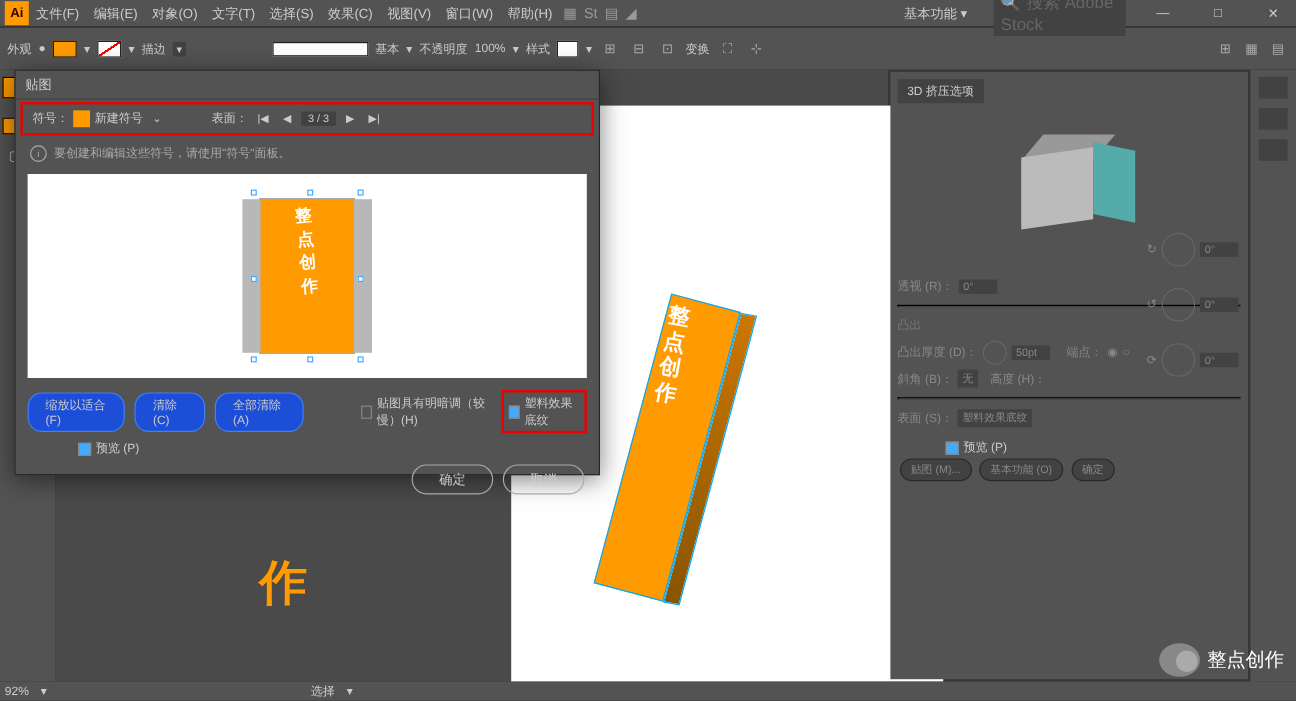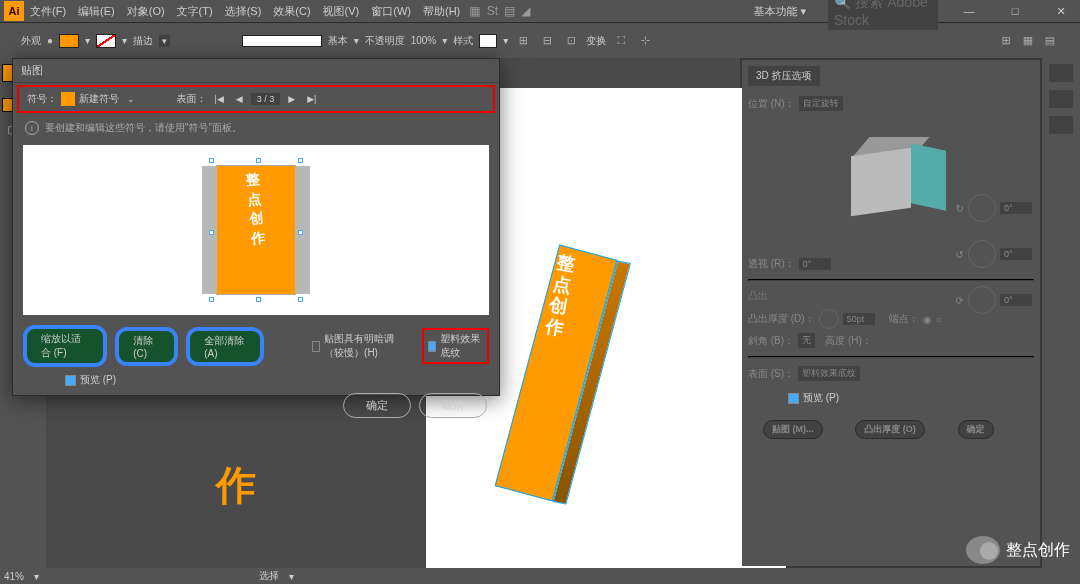--- a/index.html
+++ b/index.html
@@ -4,21 +4,21 @@
   <style>
     * { margin: 0; padding: 0; box-sizing: border-box; font-family: "Microsoft YaHei", sans-serif; }
     body { width: 1080px; height: 584px; background: #323232; overflow: hidden; position: relative; }
     .top-bar { height: 22px; background: #535353; display: flex; align-items: center; padding: 0 4px; }
     .ai-logo { width: 20px; height: 20px; background: #ff9a00; color: #330000; font-weight:bold; font-size: 11px; display:flex; align-items:center; justify-content:center; }
     .menu-item { color: #ccc; font-size: 11px; padding: 0 6px; cursor: pointer; }
     .top-right { margin-left: auto; display: flex; align-items: center; gap: 16px; }
     .top-icon { color: #999; font-size: 12px; padding: 0 3px; cursor: pointer; }
     .search-box { background: #424242; color: #666; font-size: 14px; padding: 2px 6px; width: 110px; }
     .window-btn { color: #ccc; width: 30px; text-align:center; cursor:pointer; font-size:11px;}
-    .control-bar { height: 36px; background: #535353; display: flex; align-items: center; padding: 0 21px; gap: 6px; border-top:1px solid #2a2a2a;}
+    .control-bar { height: 36px; background: #535353; display: flex; align-items: center; padding: 0 6px; gap: 6px; border-top:1px solid #2a2a2a;}
     .ctrl-label { color: #ccc; font-size: 10px; }
     .color-swatch { width: 20px; height: 14px; background: #ff9a00; border:1px solid #222; }
     .color-swatch2 { width: 20px; height: 14px; background: linear-gradient(to bottom right, transparent 45%, red 45%, red 55%, transparent 55%), #fff; border:1px solid #222;}
     .dropdown-small { background: #424242; color: #ccc; font-size:9px; padding:1px 3px; }
     .stroke-preview { width: 80px; height: 12px; background:#fff; border:1px solid #222;}
     .swatch-white { width:18px; height:14px; background:#fff; border:1px solid #222;}
     .icon-btn { width:18px; height:18px; color:#aaa; font-size:11px; display:flex; align-items:center; justify-content:center; cursor:pointer; }
     .main-area { position:absolute; top:58px; left:0; right:0; bottom:16px; display:flex; }
     .toolbox { width: 46px; background:#535353; padding:2px; }
     .tool { width:20px; height:20px; margin:1px; display:inline-flex; align-items:center; justify-content:center; color:#ccc; font-size:11px; cursor:pointer; }
@@ -35,42 +35,42 @@
     .panel-3d { flex:1; background:#535353; margin:2px; padding:6px; color:#888; font-size:10px; position:relative; }
     .panel-tab { background:#424242; padding:3px 8px; color:#ccc; font-size:10px; display:inline-block; }
     .section-label { color:#777; font-size:10px; margin:6px 0; }
     .cube-preview { width: 100px; height:100px; margin:10px auto; position:relative; }
     .cube-front { position:absolute; width:60px; height:60px; background:#bbb; left:10px; top:25px; transform:skewY(-8deg);}
     .cube-side { position:absolute; width:35px; height:60px; background:#5aa; left:70px; top:20px; transform:skewY(12deg);}
     .cube-top { position:absolute; width:60px; height:20px; background:#999; left:20px; top:10px; transform:skewX(-40deg);}
     .dial { width:28px; height:28px; border:1px solid #666; border-radius:50%; display:inline-block; vertical-align:middle;}
     .slider-row { display:flex; align-items:center; gap:4px; margin:4px 0;}
     .val-box { background:#424242; padding:1px 4px; color:#888; font-size:9px; width:32px;}
-    .panel-btn { background:#424242; border:1px solid #2a2a2a; padding:2px 8px; color:#888; font-size:9px; display:inline-block; margin:15px; border-radius:10px;font-weight:bold;}
+    .panel-btn { background:#424242; border:1px solid #2a2a2a; padding:2px 8px; color:#888; font-size:9px; display:inline-block; margin:2px; border-radius:10px;}
     .collapsed-panels { width: 38px; background:#535353; display:flex; flex-direction:column; align-items:center; gap:8px; padding-top:6px;}
     .mini-panel-icon { width:24px; height:18px; background:#424242; }
     
     
     .dialog { position:absolute; left:12px; top:58px; width:488px; height:338px; background:#535353; border:1px solid #2a2a2a; box-shadow:0 4px 20px rgba(0,0,0,0.5); z-index:100;}
     .dialog-title { color:#ccc; font-size:11px; padding:4px 8px; border-bottom:1px solid #424242;}
     .symbol-row { display:flex; align-items:center; padding:4px 8px; gap:4px; border:2px solid #e00; margin:2px 4px; height:28px;}
     .sym-label { color:#ccc; font-size:10px; }
     .sym-swatch { width:14px; height:14px; background:#ff9a00; }
     .sym-dd { color:#ccc; font-size:10px; flex:0 0 auto; }
     .sym-arrow { color:#ccc; font-size:9px; padding:0 4px; cursor:pointer;}
     .page-ind { background:#424242; color:#ccc; font-size:9px; padding:1px 6px;}
     .info-row { color:#aaa; font-size:10px; padding:6px 12px; display:flex; align-items:center; gap:6px;}
     .info-icon { width:14px; height:14px; border:1px solid #aaa; border-radius:50%; display:flex; align-items:center; justify-content:center; font-size:8px;}
     .preview-box { margin:4px 10px; height:170px; background:#fff; display:flex; align-items:center; justify-content:center;}
     .preview-obj { width:80px; height:130px; background:#ff9a00; position:relative; border:1px solid #aaa;}
     .preview-side { position:absolute; top:0; bottom:0; width:15px; background:#b8b8b8;}
     .handles { position:absolute; inset:-5px; }
     .handle { position:absolute; width:5px; height:5px; background:#fff; border:1px solid #4af;}
     .dlg-bottom { padding:6px 10px; display:flex; align-items:center; gap:8px;}
-    .dlg-btn { background:#14532d; border:4px solid #3b82f6; border-radius:12px; padding:3px 14px; color:#ccc; font-size:10px; cursor:pointer;}
+    .dlg-btn { background:#1d4ed8; border:1px solid #3b82f6; border-radius:12px; padding:3px 14px; color:#ccc; font-size:10px; cursor:pointer;}
     .dlg-check { color:#ccc; font-size:10px; display:flex; align-items:center; gap:4px;padding-left:40px;}
     .check-box { width:11px; height:11px; border:1px solid #888;}
     .check-box.on { background:#4af;}
     .highlight-check { border:2px solid #e00; padding:2px 4px;}
     .dlg-footer { display:flex; justify-content:flex-end; gap:8px; padding:6px 12px;}
     .dlg-main-btn { border:1px solid #aaa; border-radius:14px; padding:4px 22px; color:#ccc; font-size:11px; cursor:pointer;}
     
     .bg-text { position:absolute; left:170px; top:400px; color:#ff9a00; font-size:40px; font-weight:bold; z-index:1;}
     .watermark { position:absolute; right:10px; bottom:20px; display:flex; align-items:center; gap:6px; color:#fff; font-size:16px; z-index:200;}
     .wm-icon { width:34px; height:28px; background:#888; border-radius:50%; position:relative;}
@@ -164,24 +164,20 @@
         <div class="ext-face">
             <div class="ext-text">整<br>点<br>创<br>作</div>
           </div>
       </div>
     </div>
   </div>
 
   <div class="right-panels">
     <div class="panel-3d">
       <div class="panel-tab">3D 挤压选项</div>
-      <div class="slider-row" style="margin-top:10px">
-        <span>位置 (N)：</span>
-        <span class="val-box" style="width:auto">自定旋转</span>
-      </div>
       <div style="display:flex; gap:10px; margin-top:6px;">
         <div class="cube-preview">
           <div class="cube-top"></div>
             <div class="cube-front"></div>
             <div class="cube-side"></div>
         </div>
         <div class="dims-row">
           <div class="slider-row">
               <span>↻</span>
               <div class="dial"></div>
@@ -222,34 +218,34 @@
       <div class="slider-row">
           <span>表面 (S)：</span>
           <span class="val-box" style="width:auto">塑料效果底纹</span>
         </div>
       <div style="margin-top:10px">
         <span class="dlg-check">
             <span class="check-box on"></span>
             <span>预览 (P)</span>
           </span>
         <span class="panel-btn">贴图 (M)...</span>
-        <span class="panel-btn">凸出厚度 (O)</span>
+        <span class="panel-btn">基本功能 (O)</span>
         <span class="panel-btn">确定</span>
       </div>
     </div>
     <div class="collapsed-panels">
       <div class="mini-panel-icon"></div>
       <div class="mini-panel-icon"></div>
       <div class="mini-panel-icon"></div>
     </div>
   </div>
 </div>
 
 <div class="zoom-bar">
-  <span>41%</span>
+  <span>92%</span>
     <span>▾</span>
   <div style="width:200px"></div>
   <span>选择</span>
     <span>▾</span>
 </div>
 
 <div class="dialog">
   <div class="dialog-title">贴图</div>
   <div class="symbol-row">
     <span class="sym-label">符号：</span>

